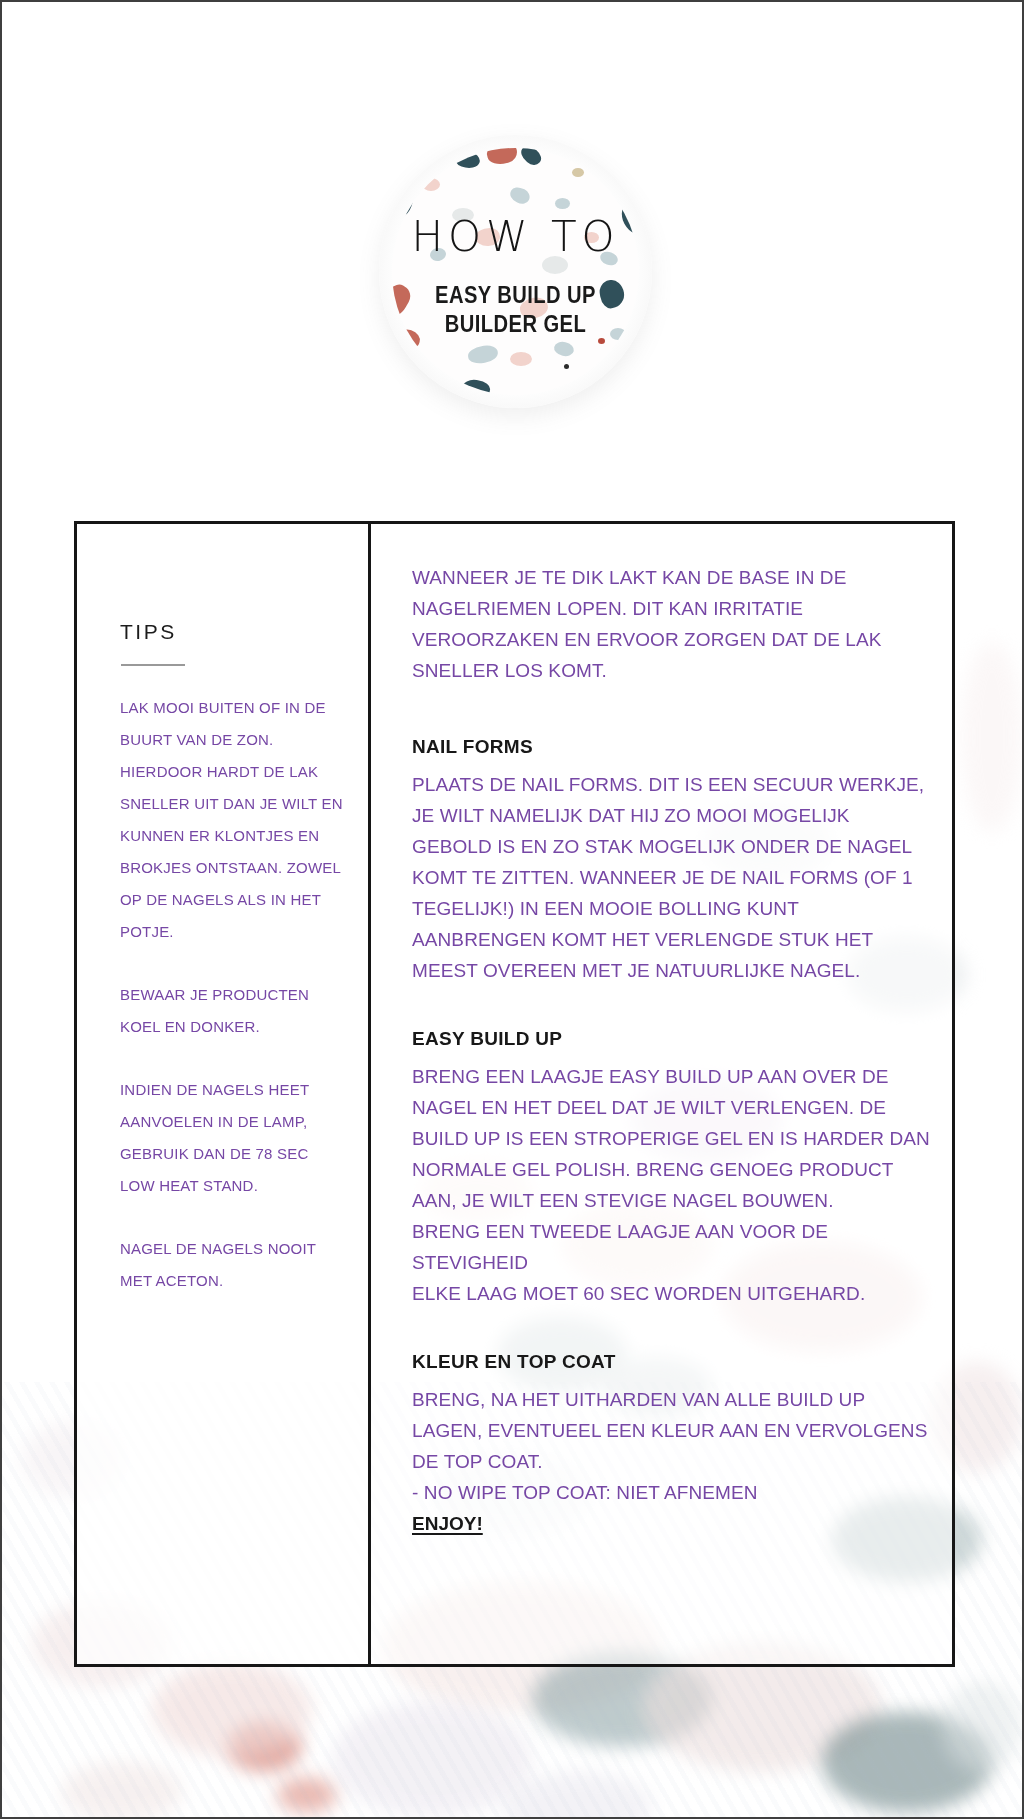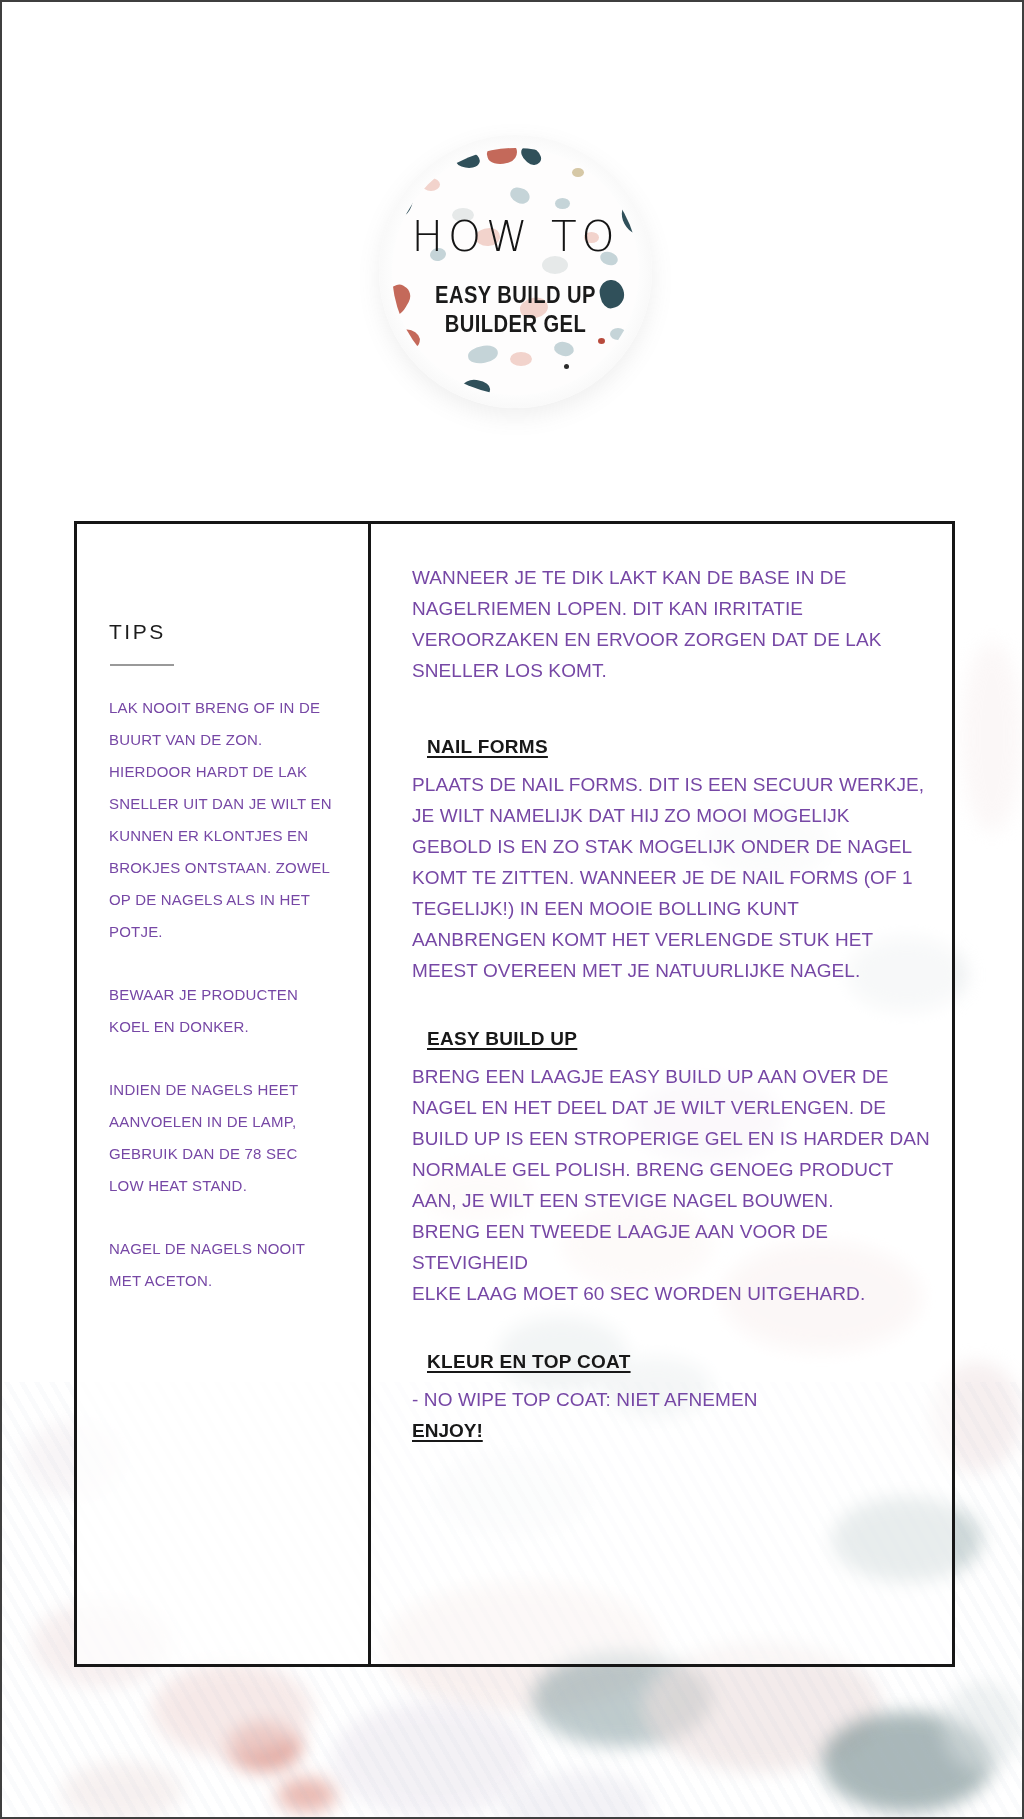--- a/index.html
+++ b/index.html
@@ -35,38 +35,38 @@
     color:#1a1a1a; transform:scaleX(0.84);
   }
   
   .content-box {
     position:absolute; left:72px; top:519px; width:881px; height:1146px; z-index:1;
     border:3px solid #161616; background:rgba(255,255,255,0.55);
     box-sizing:border-box; display:flex;
   }
   .col-left {
     width:312px; box-sizing:border-box; border-right:3px solid #161616;
-    padding:96px 20px 0 32px; background:rgba(255,255,255,0.45);
+    padding:96px 20px 0 43px; background:rgba(255,255,255,0.45);
   }
   .col-right { flex:1; box-sizing:border-box; padding:38px 20px 0 41px; }
   .tips-heading {
     font-size:21px; letter-spacing:2.5px; font-weight:300; color:#1c1c1c;
   }
   .tips-rule { width:64px; height:2px; background:#999999; margin:20px 0 26px 1px; }
   .tip {
     width:225px; margin:0 0 31px; font-size:15px; line-height:32px;
     letter-spacing:0.2px; color:#7647a5;
   }
   .body-text {
     width:520px; margin:0; font-size:19px; line-height:31px;
     letter-spacing:0.1px; color:#7647a5;
   }
   .section-heading {
-    margin:40px 15px 9px; font-size:19px; font-weight:700; color:#181818;
-    letter-spacing:0.3px; text-decoration:underline; text-decoration-thickness:2px;
+    margin:40px 0 9px; font-size:19px; font-weight:700; color:#181818;
+    letter-spacing:0.3px; text-decoration-thickness:2px;
     text-underline-offset:3px; line-height:26px;
   }
   .section-heading.first { margin-top:48px; }
   .bold-note { font-weight:400; }
   .enjoy {
     margin:0; font-size:19px; font-weight:700; color:#181818; line-height:31px;
     text-decoration:underline; text-decoration-thickness:2px; text-underline-offset:3px;
   }
 </style>
 </head>
@@ -138,36 +138,37 @@
         <div>BUILDER GEL</div>
       </div>
     </div>
   </div>
 
   <div class="content-box">
 
     <div class="col-left">
       <div class="tips-heading">TIPS</div>
       <div class="tips-rule"></div>
-      <p class="tip">LAK NOOIT BRENG OF IN DE BUURT VAN DE ZON. HIERDOOR HARDT DE LAK SNELLER UIT DAN JE WILT EN KUNNEN ER KLONTJES EN BROKJES ONTSTAAN. ZOWEL OP DE NAGELS ALS IN HET POTJE.</p>
+      <p class="tip">LAK MOOI BUITEN OF IN DE BUURT VAN DE ZON. HIERDOOR HARDT DE LAK SNELLER UIT DAN JE WILT EN KUNNEN ER KLONTJES EN BROKJES ONTSTAAN. ZOWEL OP DE NAGELS ALS IN HET POTJE.</p>
       <p class="tip">BEWAAR JE PRODUCTEN KOEL EN DONKER.</p>
       <p class="tip">INDIEN DE NAGELS HEET AANVOELEN IN DE LAMP, GEBRUIK DAN DE 78 SEC LOW HEAT STAND.</p>
       <p class="tip">NAGEL DE NAGELS NOOIT MET ACETON.</p>
     </div>
 
     <div class="col-right">
       <p class="body-text">WANNEER JE TE DIK LAKT KAN DE BASE IN DE NAGELRIEMEN LOPEN. DIT KAN IRRITATIE VEROORZAKEN EN ERVOOR ZORGEN DAT DE LAK SNELLER LOS KOMT.</p>
 
       <h2 class="section-heading first">NAIL FORMS</h2>
       <p class="body-text">PLAATS DE NAIL FORMS. DIT IS EEN SECUUR WERKJE, JE WILT NAMELIJK DAT HIJ ZO MOOI MOGELIJK GEBOLD IS EN ZO STAK MOGELIJK ONDER DE NAGEL KOMT TE ZITTEN. WANNEER JE DE NAIL FORMS (OF 1 TEGELIJK!) IN EEN MOOIE BOLLING KUNT AANBRENGEN KOMT HET VERLENGDE STUK HET MEEST OVEREEN MET JE NATUURLIJKE NAGEL.</p>
 
       <h2 class="section-heading">EASY BUILD UP</h2>
       <p class="body-text">BRENG EEN LAAGJE EASY BUILD UP AAN OVER DE NAGEL EN HET DEEL DAT JE WILT VERLENGEN. DE BUILD UP IS EEN STROPERIGE GEL EN IS HARDER DAN NORMALE GEL POLISH. BRENG GENOEG PRODUCT AAN, JE WILT EEN STEVIGE NAGEL BOUWEN.</p>
       <p class="body-text">BRENG EEN TWEEDE LAAGJE AAN VOOR DE STEVIGHEID</p>
       <p class="body-text bold-note">ELKE LAAG MOET 60 SEC WORDEN UITGEHARD.</p>
 
       <h2 class="section-heading">KLEUR EN TOP COAT</h2>
+      <p class="body-text">BRENG, NA HET UITHARDEN VAN ALLE BUILD UP LAGEN, EVENTUEEL EEN KLEUR AAN EN VERVOLGENS DE TOP COAT.</p>
       <p class="body-text">- NO WIPE TOP COAT: NIET AFNEMEN</p>
       <p class="enjoy">ENJOY!</p>
     </div>
 
   </div>
 </div>
 
 </body></html>

